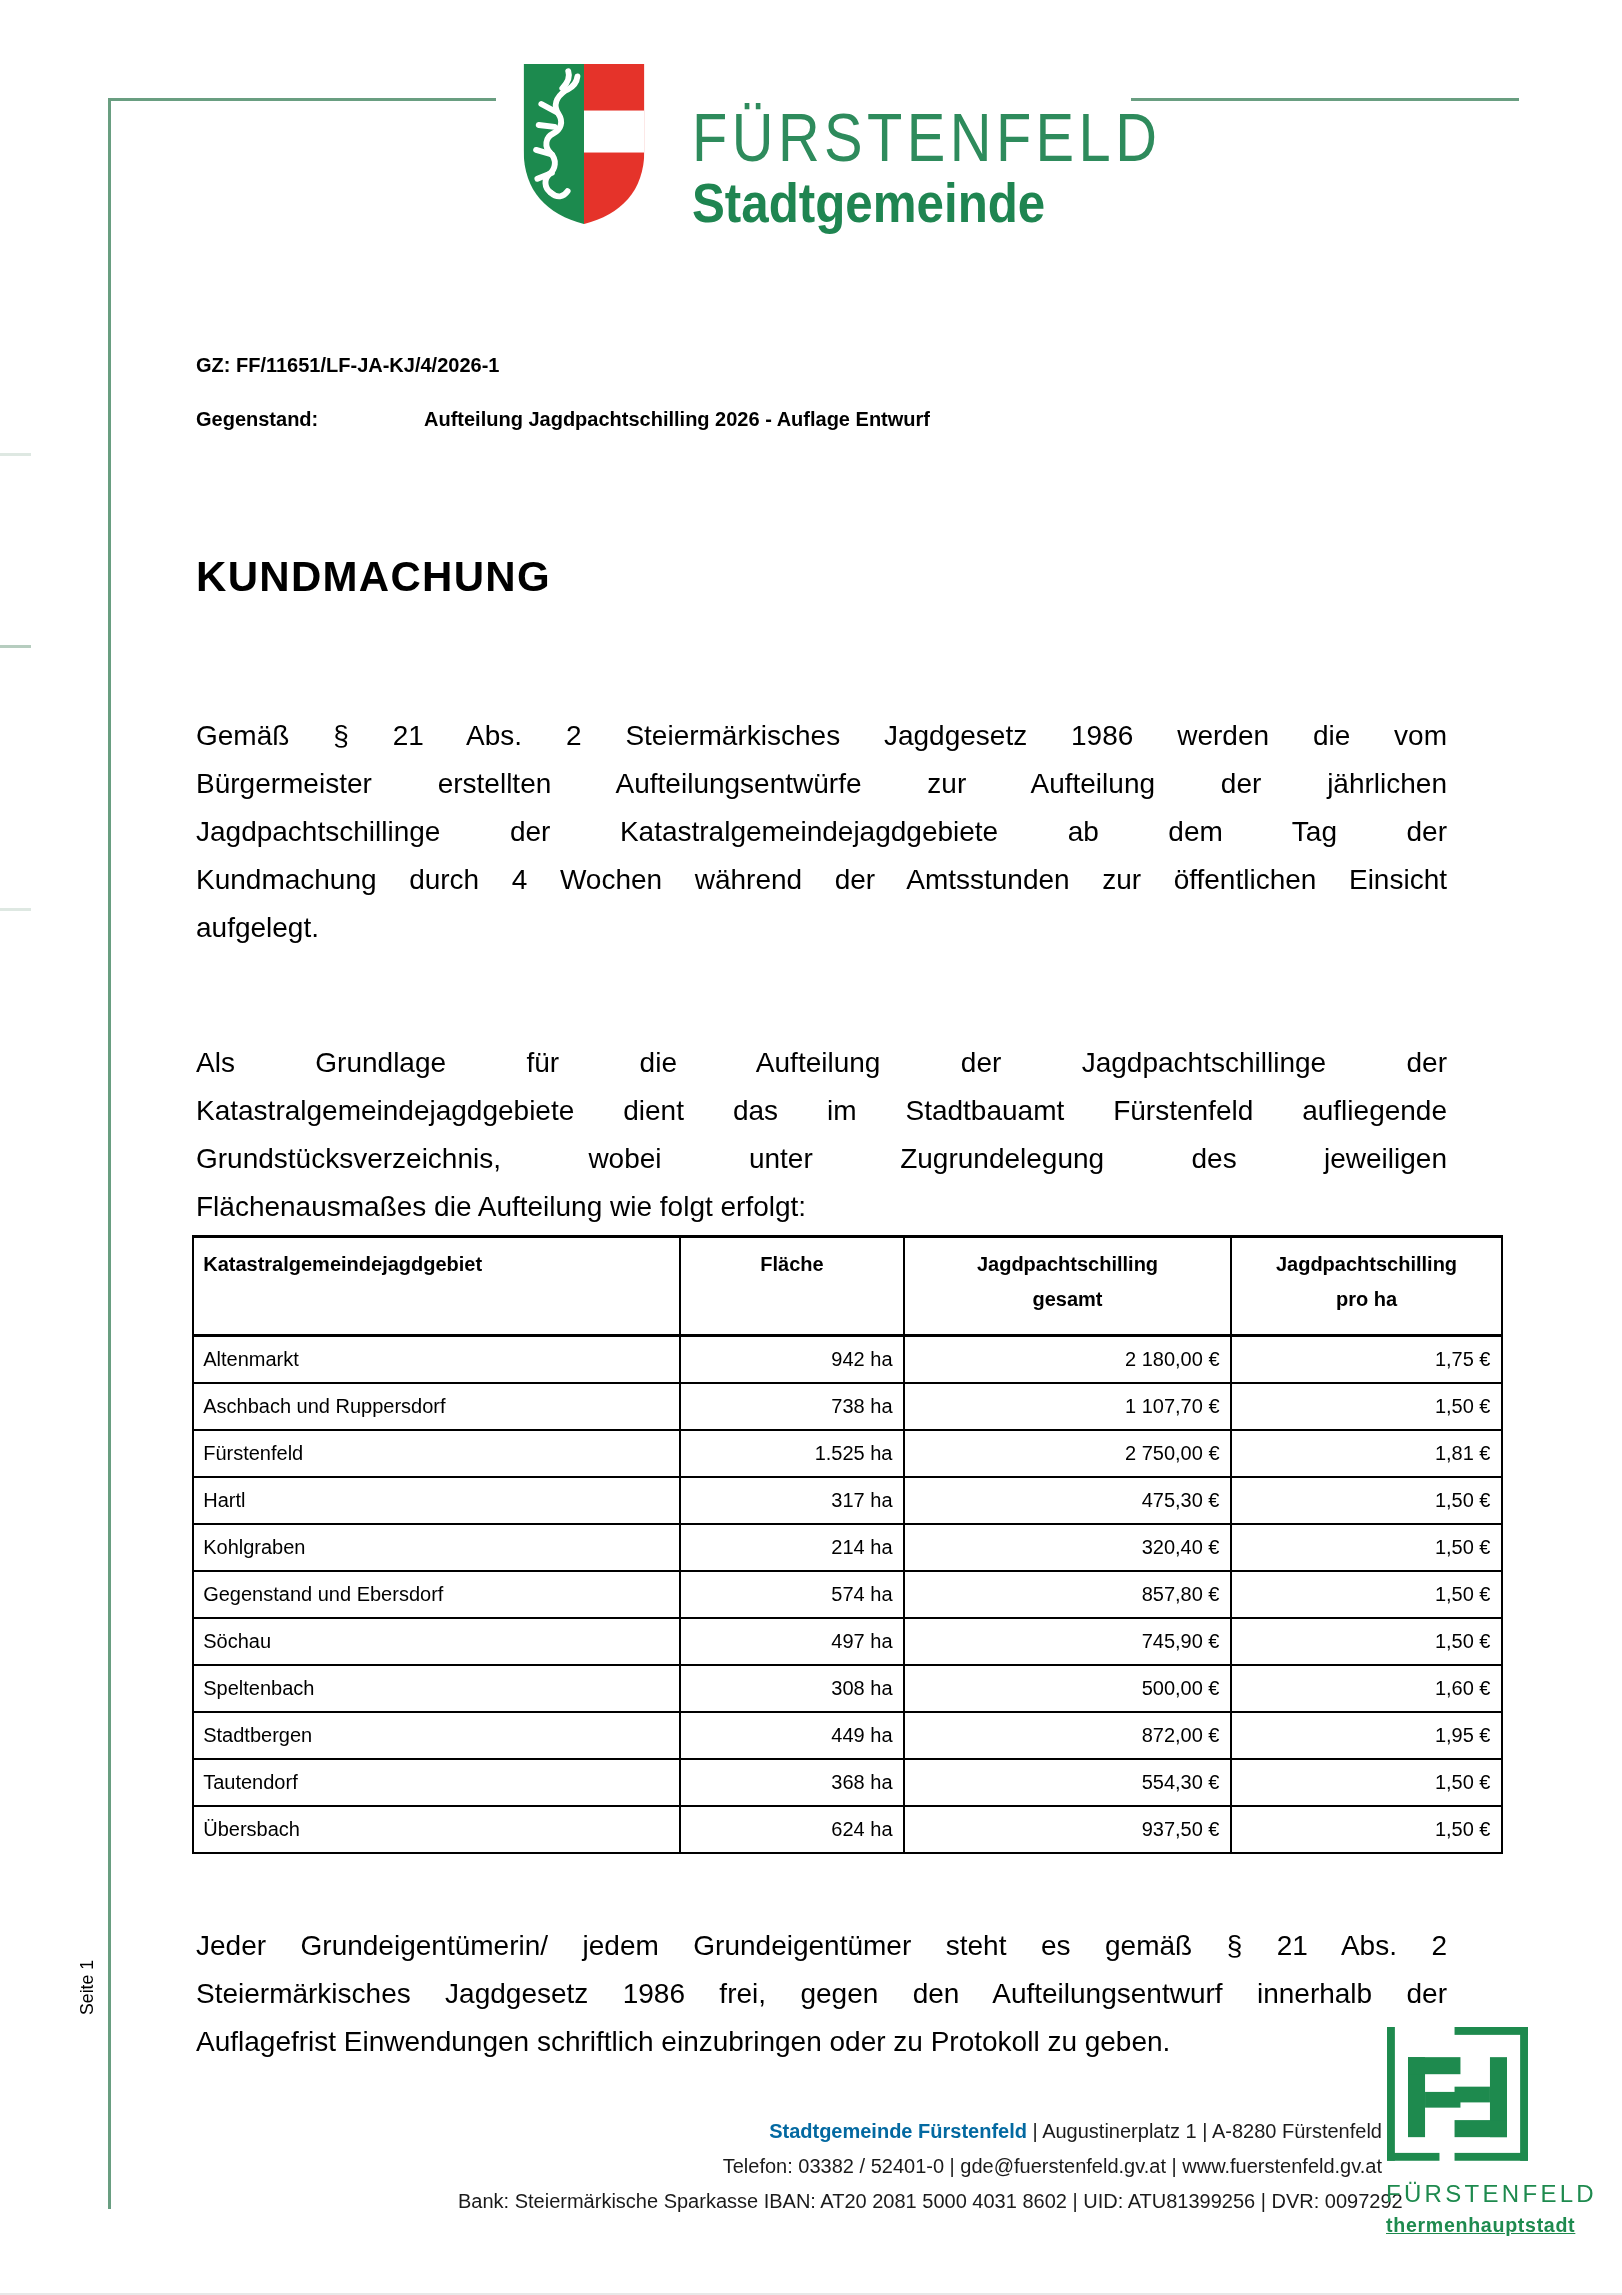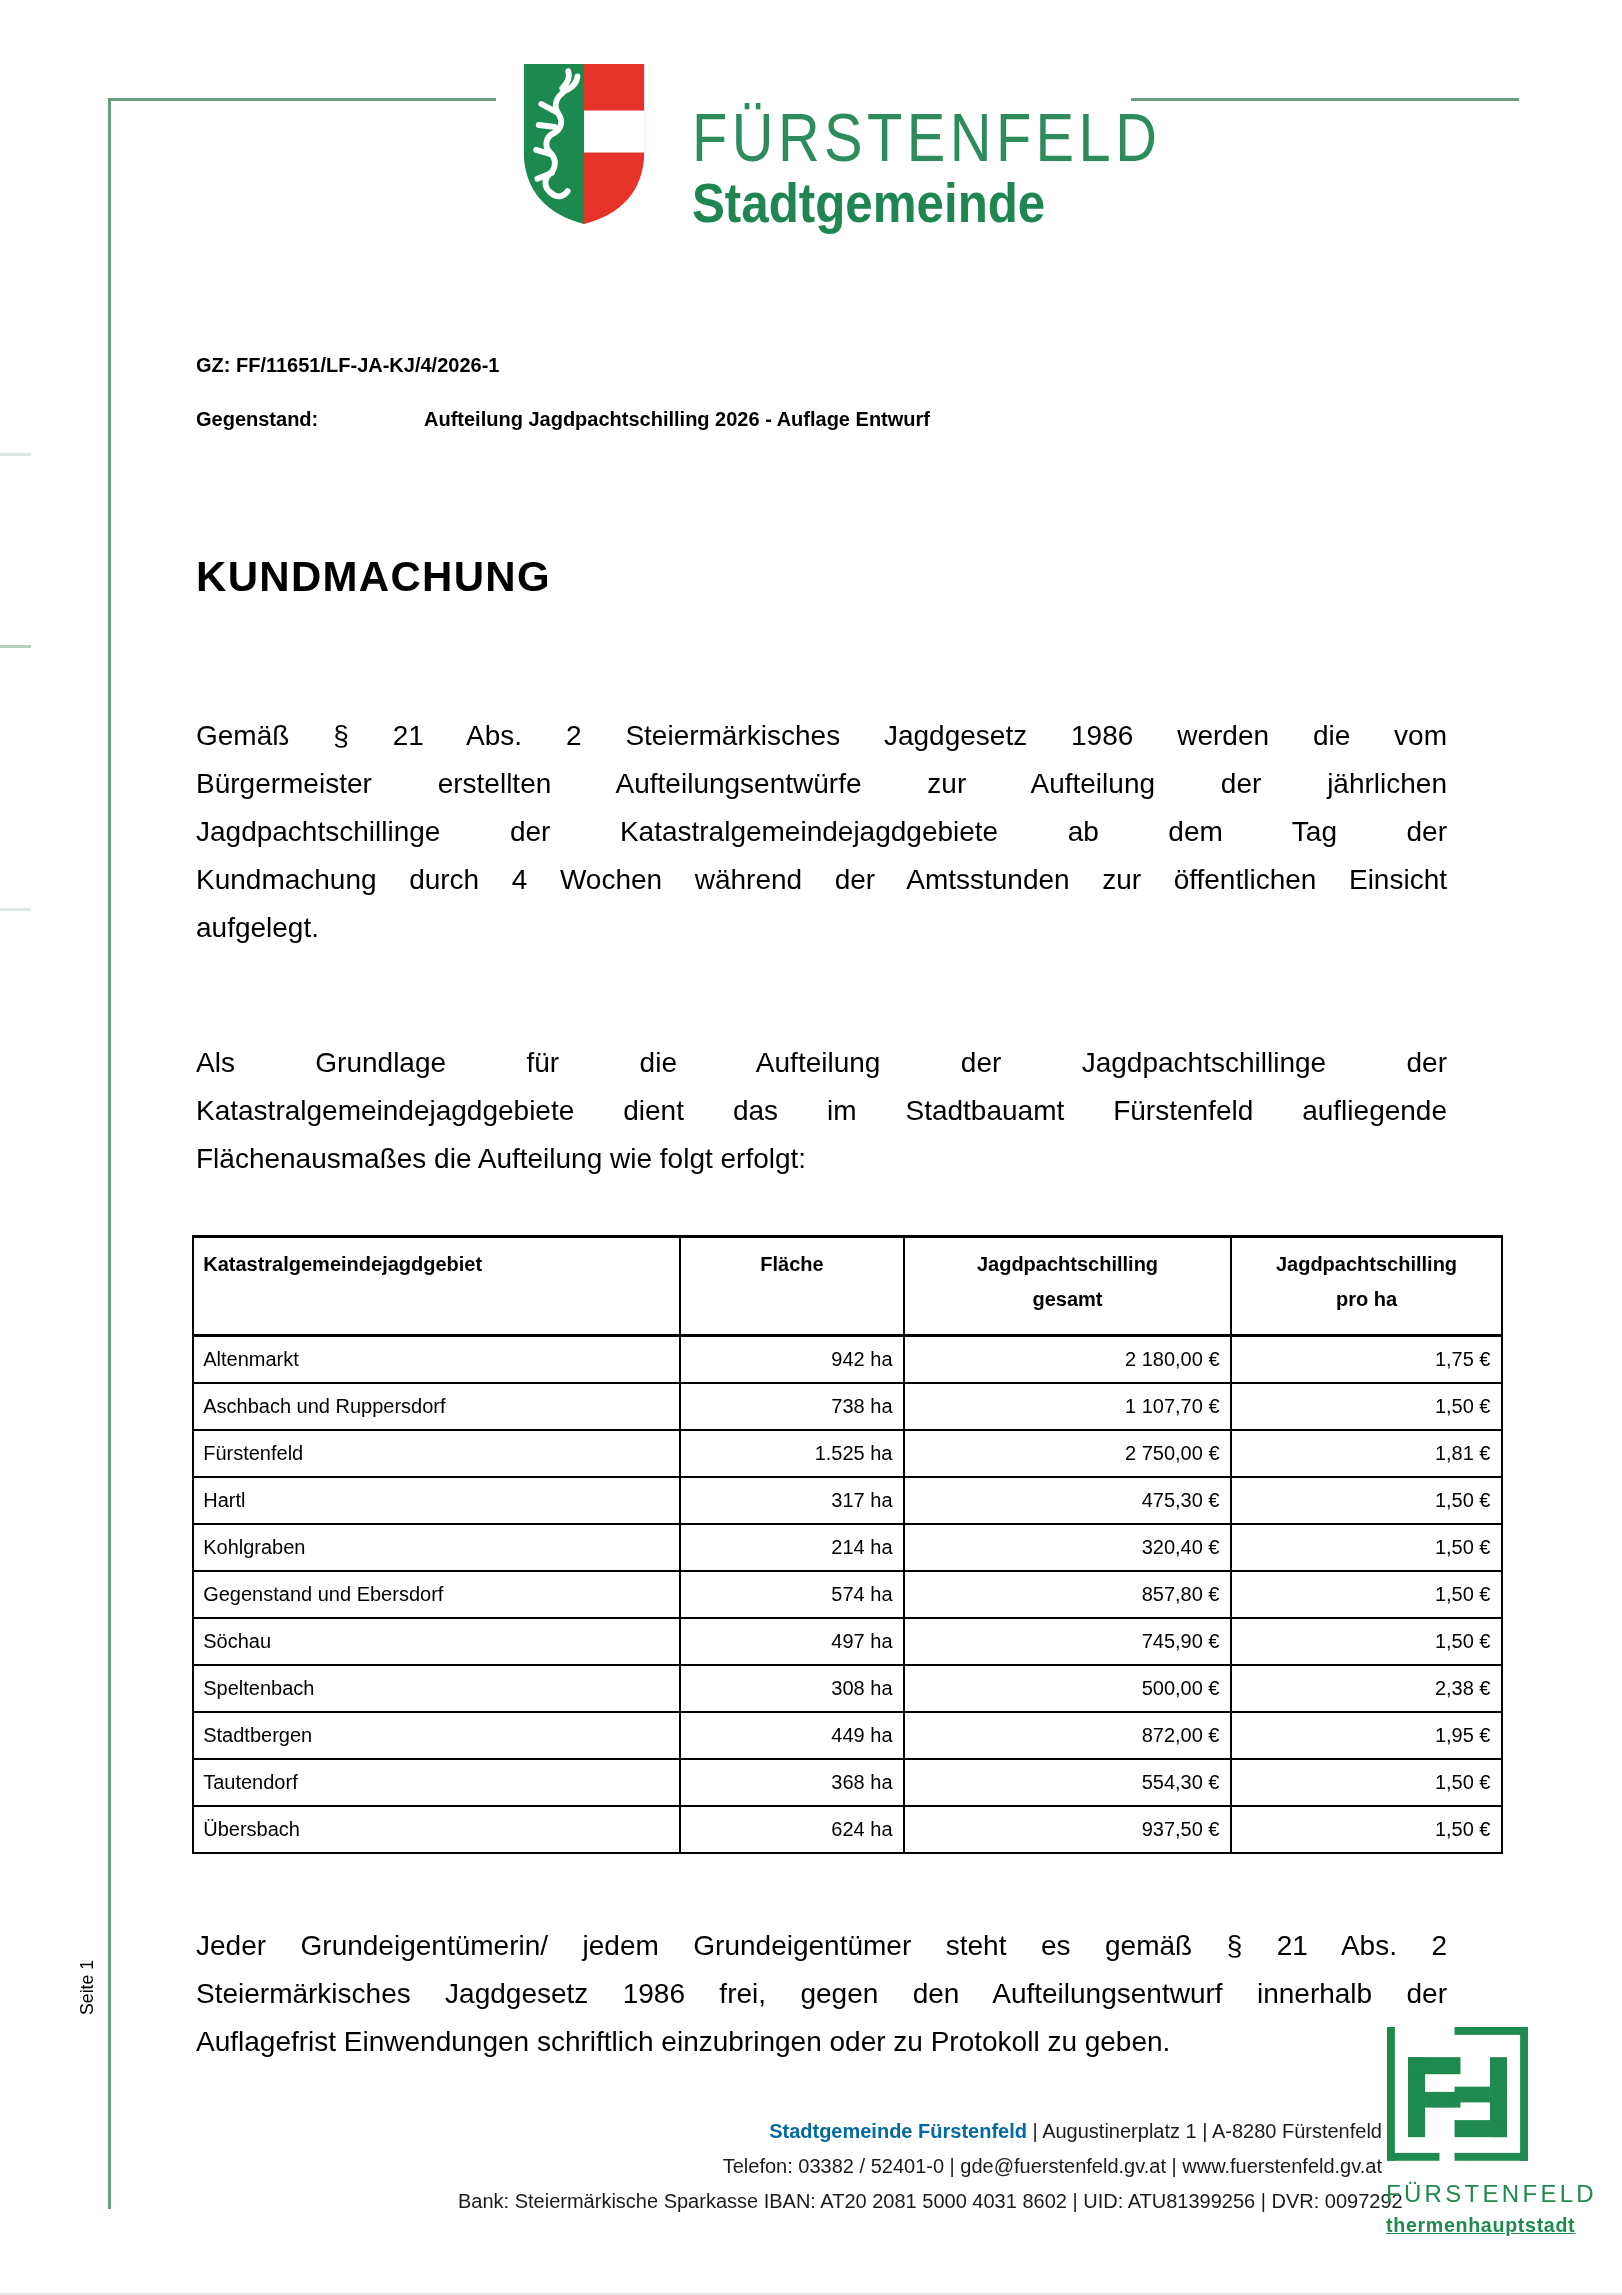--- a/index.html
+++ b/index.html
@@ -144,20 +144,21 @@
   <div class="para p1">
       <div class="jline">Gemäß § 21 Abs. 2 Steiermärkisches Jagdgesetz 1986 werden die vom</div>
       <div class="jline">Bürgermeister erstellten Aufteilungsentwürfe zur Aufteilung der jährlichen</div>
       <div class="jline">Jagdpachtschillinge der Katastralgemeindejagdgebiete ab dem Tag der</div>
       <div class="jline">Kundmachung durch 4 Wochen während der Amtsstunden zur öffentlichen Einsicht</div>
       <div class="jlast">aufgelegt.</div>
     </div>
   <div class="para p2">
       <div class="jline">Als Grundlage für die Aufteilung der Jagdpachtschillinge der</div>
       <div class="jline">Katastralgemeindejagdgebiete dient das im Stadtbauamt Fürstenfeld aufliegende</div>
+      <div class="jline">Grundstücksverzeichnis, wobei unter Zugrundelegung des jeweiligen</div>
       <div class="jlast">Flächenausmaßes die Aufteilung wie folgt erfolgt:</div>
     </div>
 
   <table class="alloc">
     <colgroup>
       <col style="width:487px">
         <col style="width:224px">
         <col style="width:327px">
         <col style="width:271px">
     </colgroup>
@@ -211,21 +212,21 @@
         <tr>
           <td>Söchau</td>
           <td>497 ha</td>
           <td>745,90 €</td>
           <td>1,50 €</td>
         </tr>
         <tr>
           <td>Speltenbach</td>
           <td>308 ha</td>
           <td>500,00 €</td>
-          <td>2,38 €</td>
+          <td>1,60 €</td>
         </tr>
         <tr>
           <td>Stadtbergen</td>
           <td>449 ha</td>
           <td>872,00 €</td>
           <td>1,95 €</td>
         </tr>
         <tr>
           <td>Tautendorf</td>
           <td>368 ha</td>

